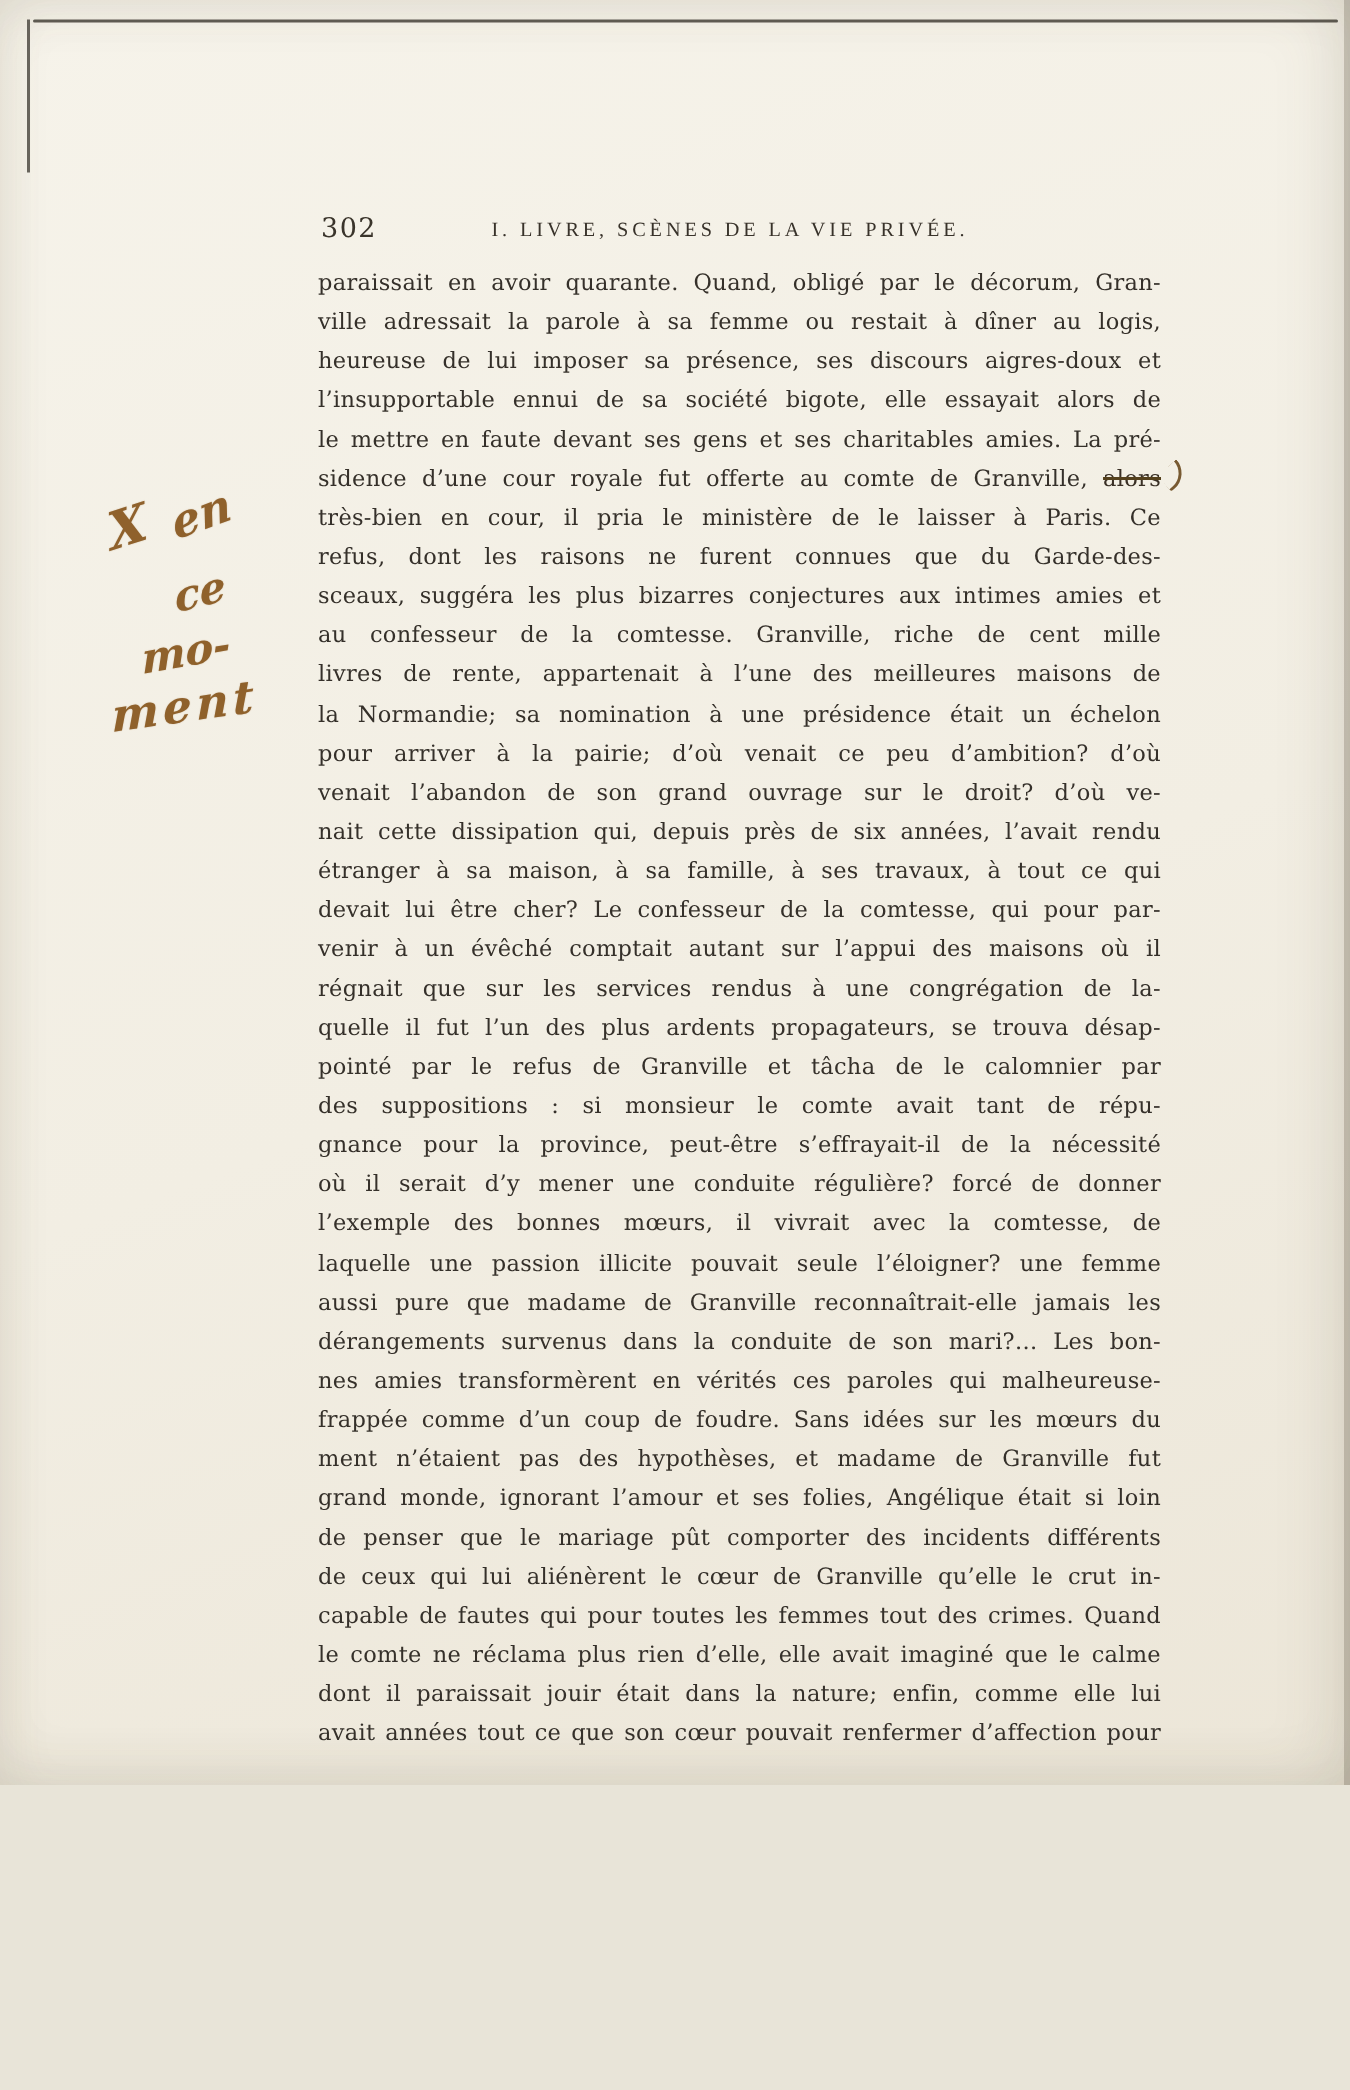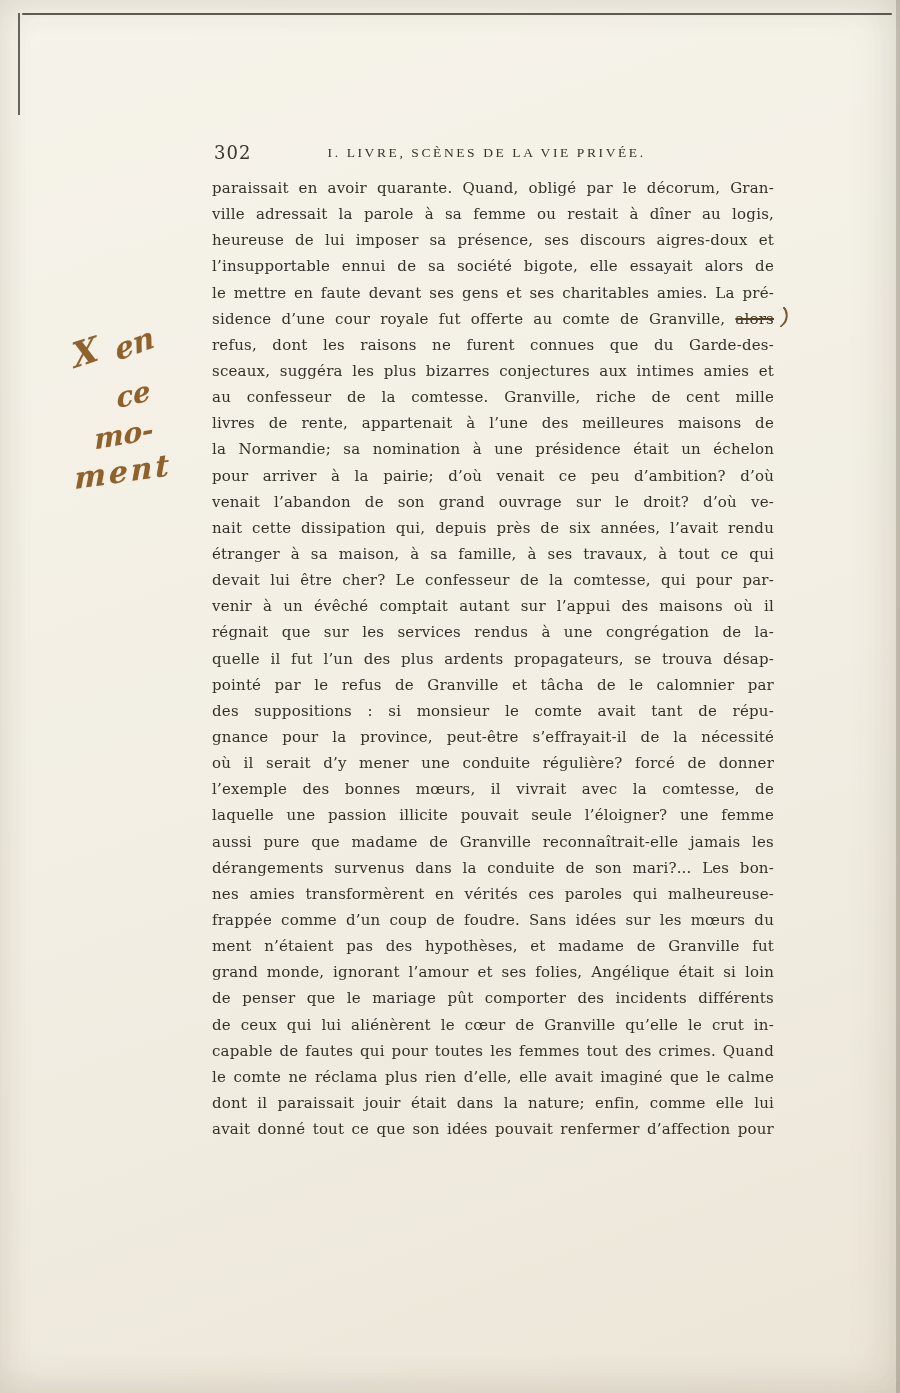--- a/index.html
+++ b/index.html
@@ -4,21 +4,21 @@
 <style>
   html,body { margin:0; padding:0; }
   body {
     width:900px; height:1393px;
     background:#e8e4d8;
     font-family:"DejaVu Serif","Liberation Serif",serif;
     overflow:hidden;
   }
   .page {
     position:relative;
-    width:900px; height:1393px;
+    width:900px; height:1190px;
     background:linear-gradient(160deg,#f6f3ea 0%,#f2eee3 55%,#ece6d8 100%);
     box-shadow: inset -14px 0 40px rgba(90,78,56,0.10),
                 inset 0 -12px 36px rgba(90,78,56,0.06),
                 inset 10px 8px 30px rgba(120,105,80,0.05);
     color:#35302a;
   }
   
   .scan-edge-top {
     position:absolute; top:13px; left:22px; right:8px; height:2px;
     background:#2e2a22; opacity:.75; border-radius:2px;
@@ -106,20 +106,21 @@
       <span class="hw">ment</span>
     </div>
 
   <div class="text-block">
       <div class="line">paraissait en avoir quarante. Quand, obligé par le décorum, Gran-</div>
       <div class="line">ville adressait la parole à sa femme ou restait à dîner au logis,</div>
       <div class="line">heureuse de lui imposer sa présence, ses discours aigres-doux et</div>
       <div class="line">l’insupportable ennui de sa société bigote, elle essayait alors de</div>
       <div class="line">le mettre en faute devant ses gens et ses charitables amies. La pré-</div>
       <div class="line">sidence d’une cour royale fut offerte au comte de Granville, <span class="strike">alors</span></div>
+      <div class="line">très-bien en cour, il pria le ministère de le laisser à Paris. Ce</div>
       <div class="line">refus, dont les raisons ne furent connues que du Garde-des-</div>
       <div class="line">sceaux, suggéra les plus bizarres conjectures aux intimes amies et</div>
       <div class="line">au confesseur de la comtesse. Granville, riche de cent mille</div>
       <div class="line">livres de rente, appartenait à l’une des meilleures maisons de</div>
       <div class="line">la Normandie; sa nomination à une présidence était un échelon</div>
       <div class="line">pour arriver à la pairie; d’où venait ce peu d’ambition? d’où</div>
       <div class="line">venait l’abandon de son grand ouvrage sur le droit? d’où ve-</div>
       <div class="line">nait cette dissipation qui, depuis près de six années, l’avait rendu</div>
       <div class="line">étranger à sa maison, à sa famille, à ses travaux, à tout ce qui</div>
       <div class="line">devait lui être cher? Le confesseur de la comtesse, qui pour par-</div>
@@ -136,16 +137,16 @@
       <div class="line">dérangements survenus dans la conduite de son mari?... Les bon-</div>
       <div class="line">nes amies transformèrent en vérités ces paroles qui malheureuse-</div>
       <div class="line">frappée comme d’un coup de foudre. Sans idées sur les mœurs du</div>
       <div class="line">ment n’étaient pas des hypothèses, et madame de Granville fut</div>
       <div class="line">grand monde, ignorant l’amour et ses folies, Angélique était si loin</div>
       <div class="line">de penser que le mariage pût comporter des incidents différents</div>
       <div class="line">de ceux qui lui aliénèrent le cœur de Granville qu’elle le crut in-</div>
       <div class="line">capable de fautes qui pour toutes les femmes tout des crimes. Quand</div>
       <div class="line">le comte ne réclama plus rien d’elle, elle avait imaginé que le calme</div>
       <div class="line">dont il paraissait jouir était dans la nature; enfin, comme elle lui</div>
-      <div class="line">avait donné tout ce que son idées pouvait renfermer d’affection pour</div>
+      <div class="line">avait années tout ce que son cœur pouvait renfermer d’affection pour</div>
     </div>
 
 </div>
 
 </body></html>

